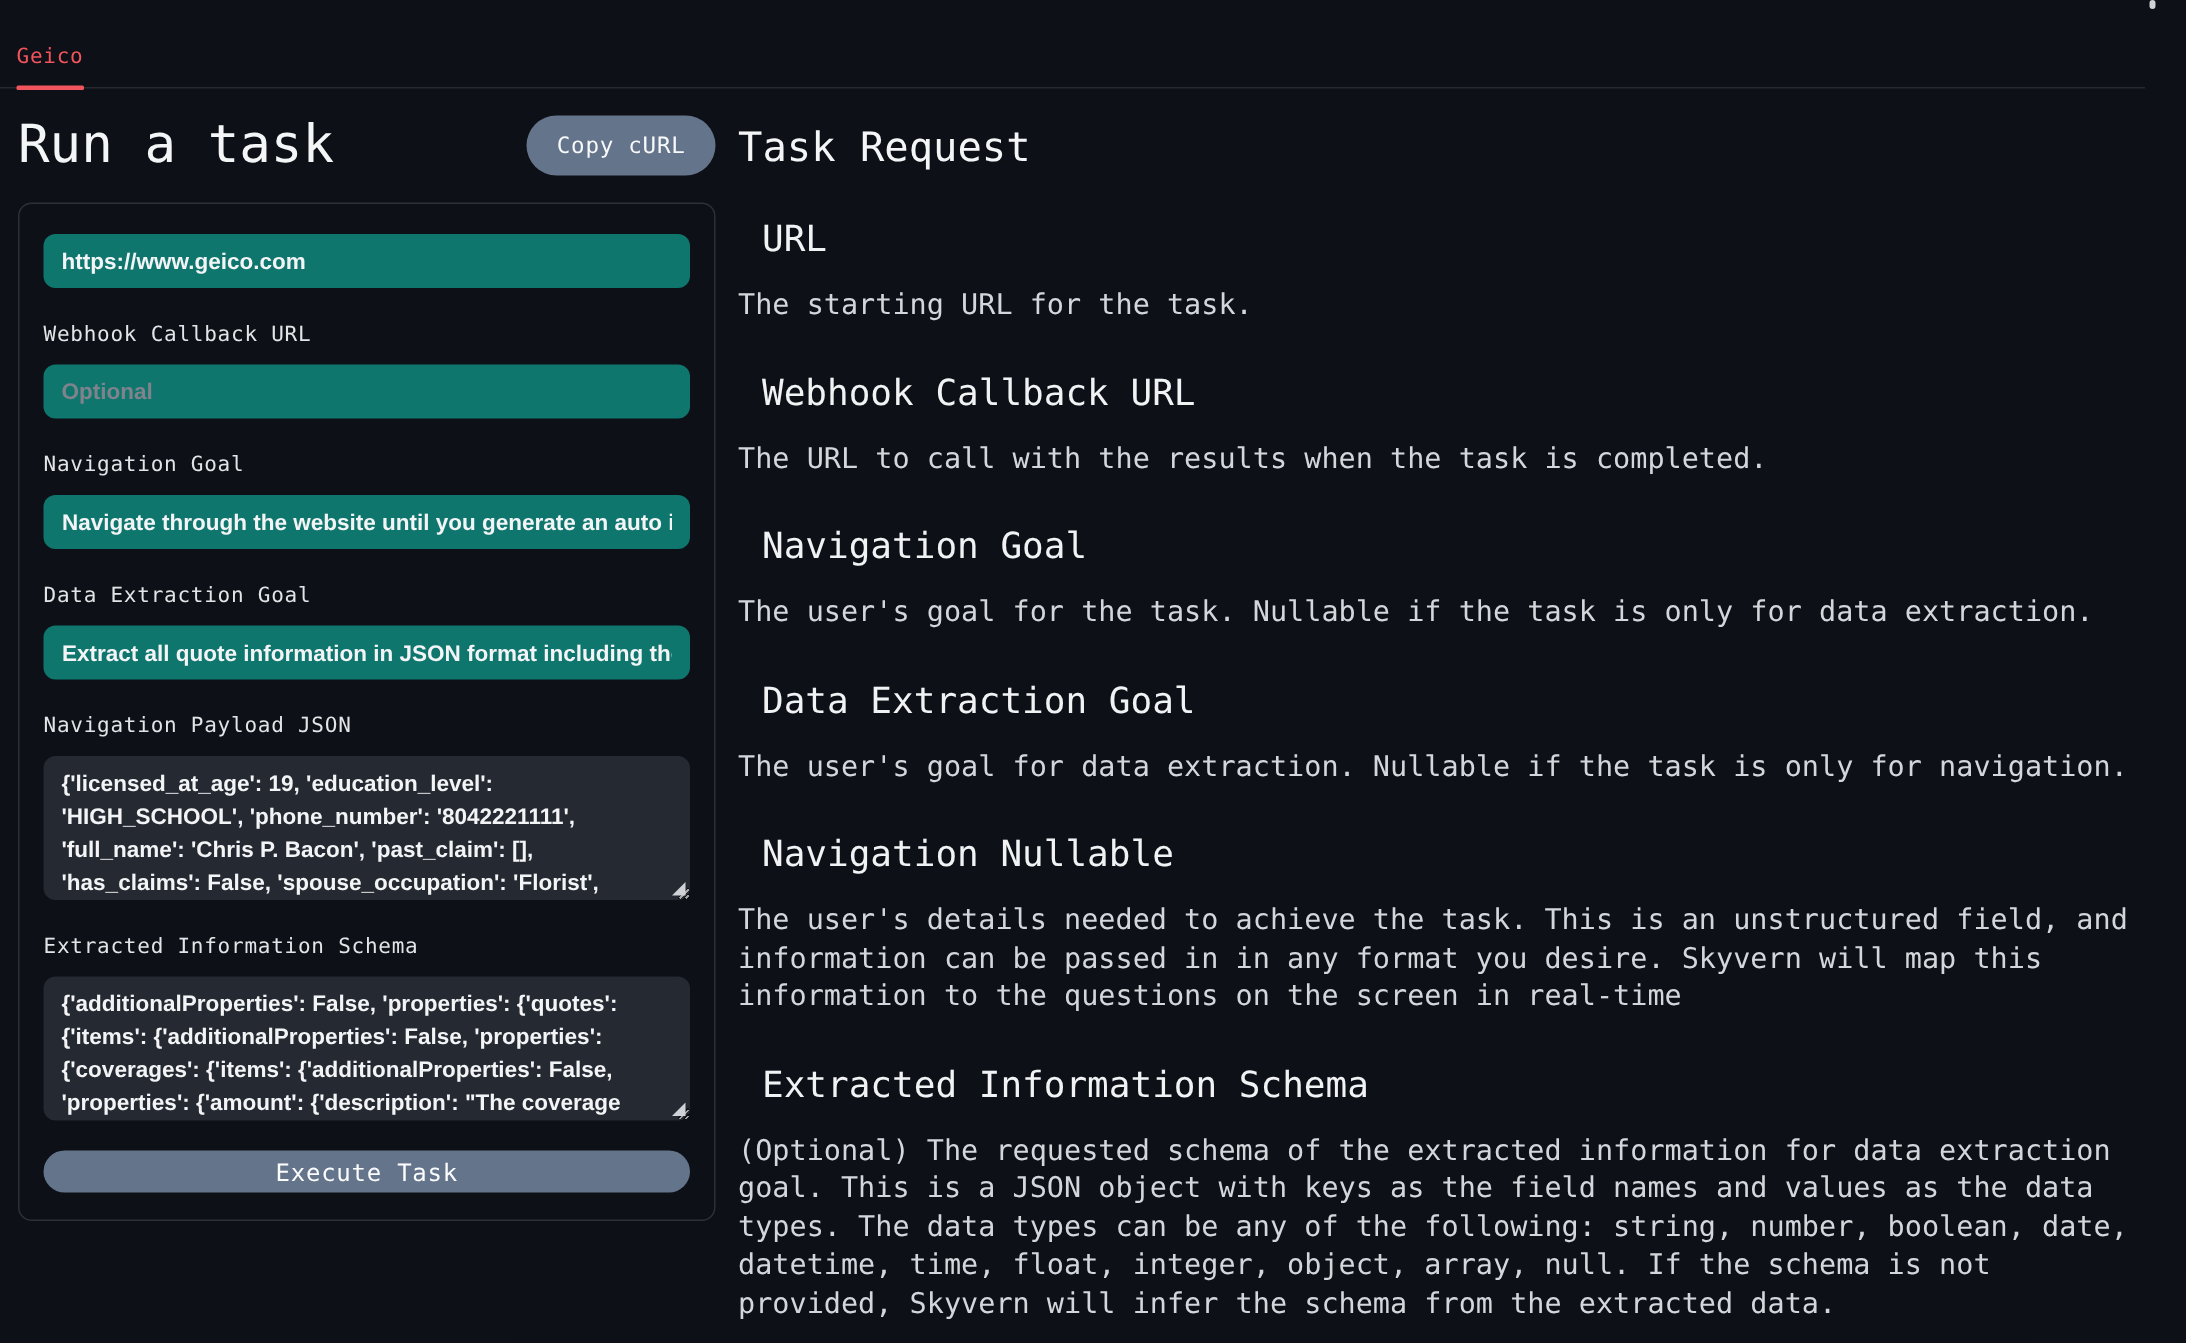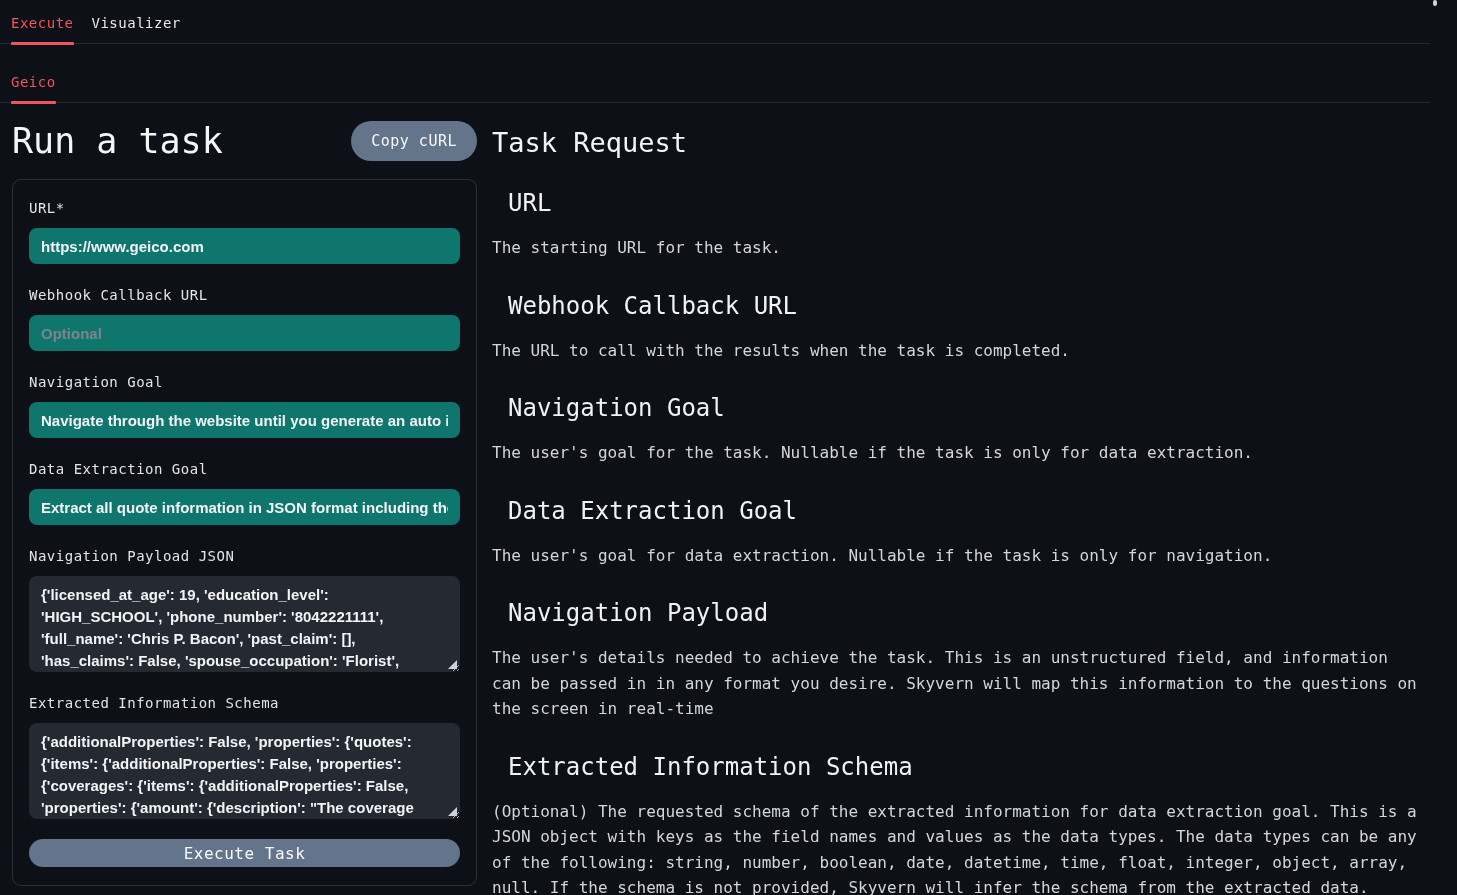--- a/index.html
+++ b/index.html
@@ -63,55 +63,50 @@
   }
   .execute-btn {
     width:100%; height:28px; margin-top:20px; border:none; cursor:pointer;
     border-radius:24px; background:#64748b; color:#fbfcfd;
     font-family:inherit; font-size:16px; letter-spacing:.5px;
   }
 
   
   .docs-title { font-size:27px; font-weight:400; color:#f4f5f6; margin-top:12px; }
   .doc-heading { font-size:24px; font-weight:400; color:#f0f2f4; margin-top:31px;margin-left:16px; }
-  .doc-body { font-size:16px; color:#d3d6da; line-height:25.5px; margin-top:18px; font-weight:400; }
+  .doc-body { font-size:19px; color:#d3d6da; line-height:25.5px; margin-top:18px; font-weight:400; }
 
   
   .page-scroll-thumb {
     position:absolute; top:0; right:20px; width:4px; height:6px;
     background:#cfd2d6; border-radius:2px;
   }
 </style>
 </head>
 <body>
 
 <div class="main">
 
-  <div class="tabrow tabrow1">
-    <div class="tab active">Execute</div>
-    <div class="tab">Visualizer</div>
-  </div>
 
   <div class="tabrow tabrow2">
     <div class="tab active">Geico</div>
   </div>
 
   <div class="content">
 
     <div class="left-col">
 
       <div class="left-header">
         <div class="run-title">Run a task</div>
         <button class="copy-curl-btn">Copy cURL</button>
       </div>
 
       <div class="card">
 
         <div class="field">
-          <label class="field-label">URL*</label>
           <input class="text-input" type="text" value="https://www.geico.com" style="">
         </div>
 
         <div class="field">
           <label class="field-label">Webhook Callback URL</label>
           <input class="text-input" type="text" placeholder="Optional" style="">
         </div>
 
         <div class="field">
           <label class="field-label">Navigation Goal</label>
@@ -160,21 +155,21 @@
         <div class="doc-heading">Navigation Goal</div>
         <div class="doc-body">The user's goal for the task. Nullable if the task is only for data extraction.</div>
       </div>
 
       <div>
         <div class="doc-heading">Data Extraction Goal</div>
         <div class="doc-body">The user's goal for data extraction. Nullable if the task is only for navigation.</div>
       </div>
 
       <div>
-        <div class="doc-heading">Navigation Payload</div>
+        <div class="doc-heading">Navigation Nullable</div>
         <div class="doc-body">The user's details needed to achieve the task. This is an unstructured field, and information can be passed in in any format you desire. Skyvern will map this information to the questions on the screen in real-time</div>
       </div>
 
       <div>
         <div class="doc-heading">Extracted Information Schema</div>
         <div class="doc-body">(Optional) The requested schema of the extracted information for data extraction goal. This is a JSON object with keys as the field names and values as the data types. The data types can be any of the following: string, number, boolean, date, datetime, time, float, integer, object, array, null. If the schema is not provided, Skyvern will infer the schema from the extracted data.</div>
       </div>
     </div>
 
   </div>

